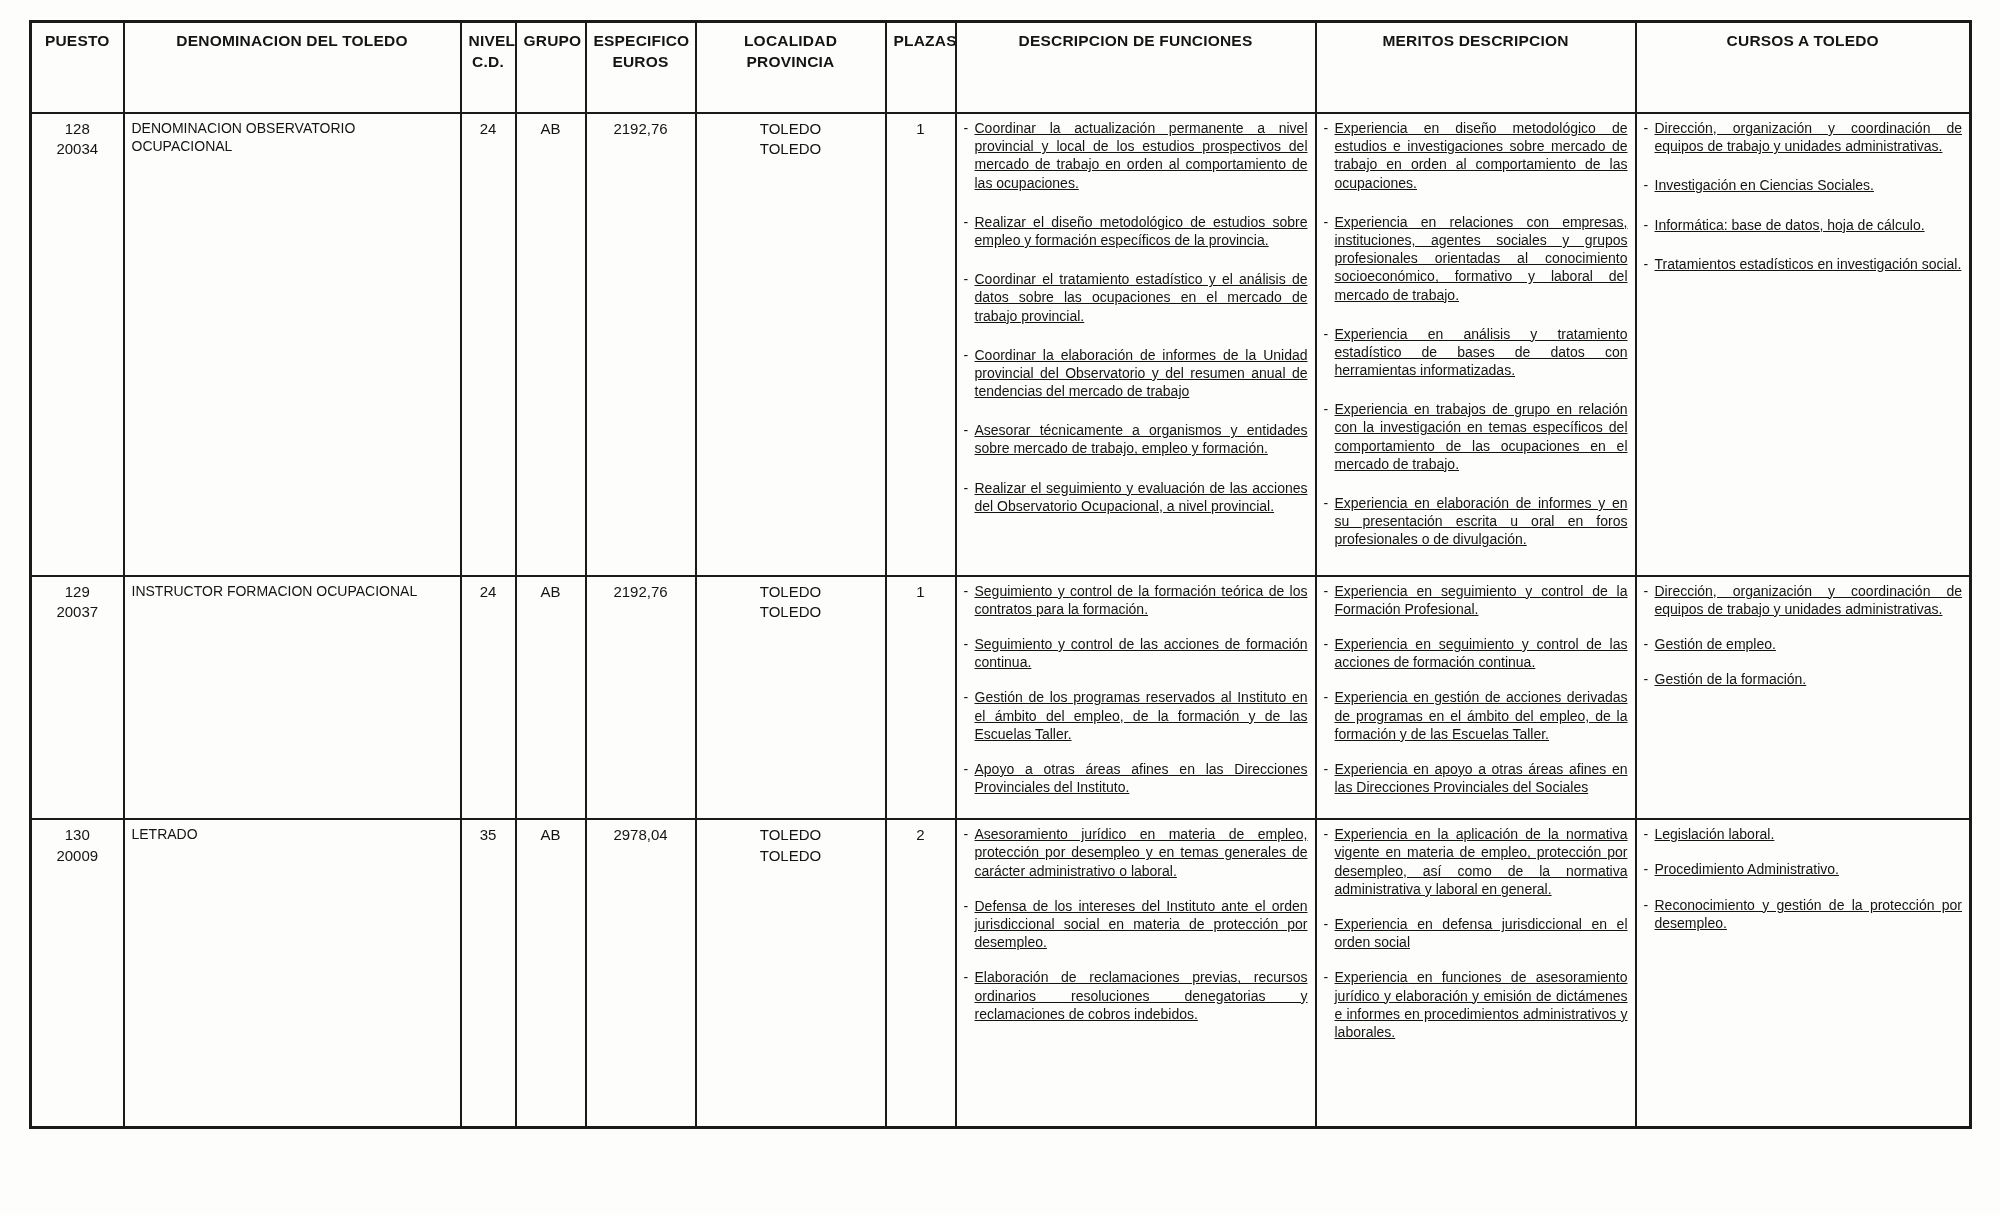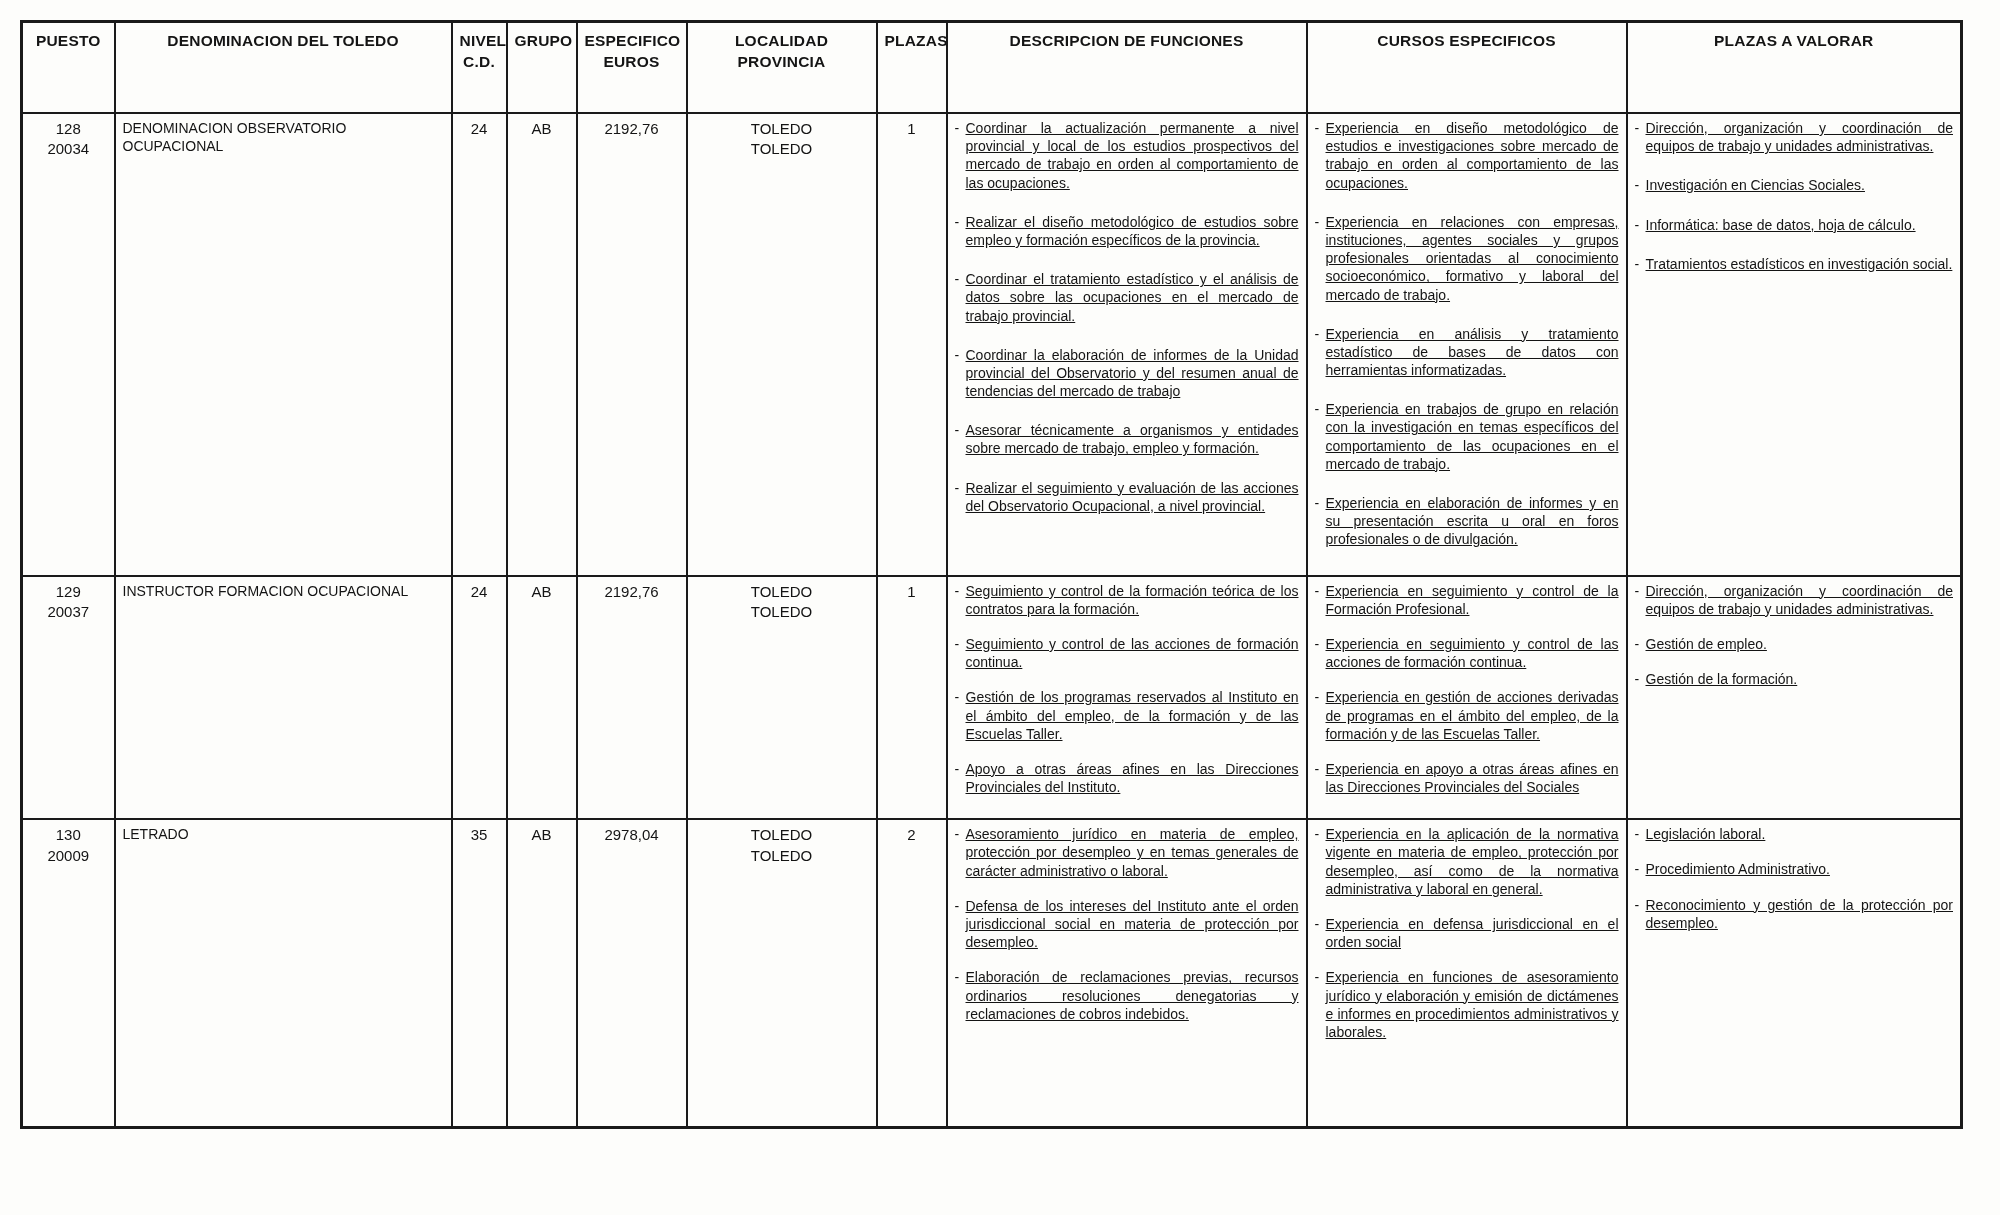--- a/index.html
+++ b/index.html
@@ -11,21 +11,21 @@
   }
   .sheet {
     position: relative;
     width: 2000px;
     height: 1215px;
     background: #fdfdfb;
     overflow: hidden;
   }
   table.jobs {
     position: absolute;
-    left: 20px;
+    left: 29px;
     top: 20px;
     width: 1940px;
     table-layout: fixed;
     border-collapse: collapse;
     border: 3px solid #1a1a1a;
   }
   table.jobs th, table.jobs td {
     border: 2px solid #1a1a1a;
     vertical-align: top;
     padding: 5px 7px;
@@ -95,22 +95,22 @@
         <th>DENOMINACION DEL TOLEDO</th>
         <th>NIVEL
 C.D.</th>
         <th>GRUPO</th>
         <th>ESPECIFICO
 EUROS</th>
         <th>LOCALIDAD
 PROVINCIA</th>
         <th>PLAZAS</th>
         <th>DESCRIPCION DE FUNCIONES</th>
-        <th>CURSOS ESPECIFICOS</th>
-        <th>PLAZAS A VALORAR</th>
+        <th>MERITOS DESCRIPCION</th>
+        <th>CURSOS A TOLEDO</th>
       </tr>
     </thead>
     <tbody>
       <tr class="r0">
         <td class="c-center stack">
           <div>128</div>
           <div>20034</div>
         </td>
         <td>DENOMINACION OBSERVATORIO OCUPACIONAL</td>
         <td class="c-center">24</td>

